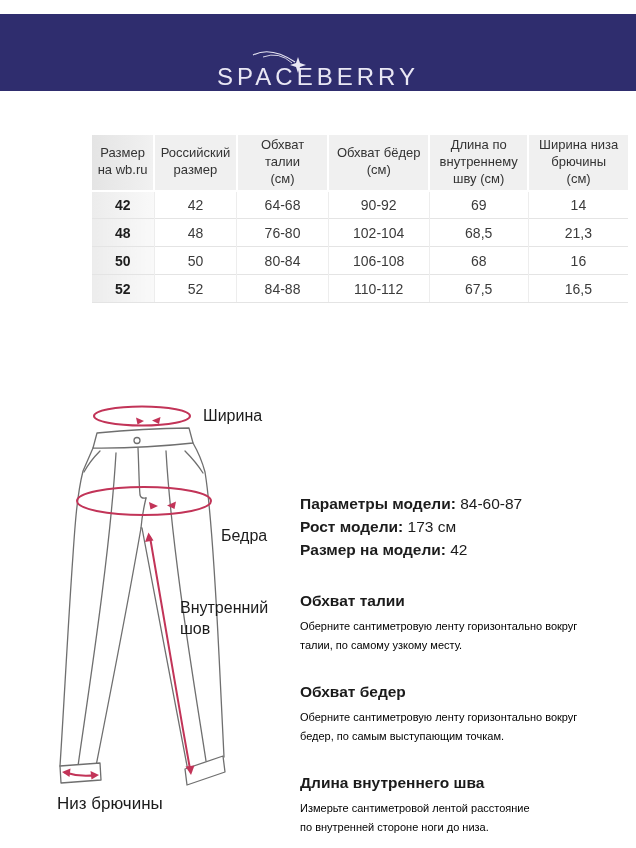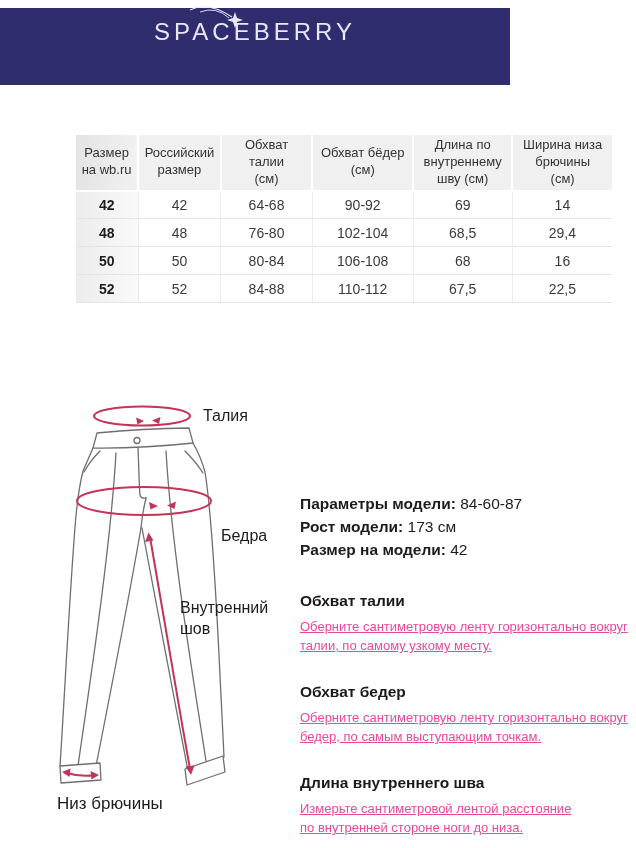--- a/index.html
+++ b/index.html
@@ -12,31 +12,31 @@
   html,body{width:636px;height:848px;}
   body{
     font-family:"Liberation Sans", sans-serif;
     background:#ffffff;
     color:var(--ink);
     position:relative;
     overflow:hidden;
   }
   
   .hdr{
-    position:absolute;left:0;top:8px;width:510px;height:77px;
+    position:absolute;left:0;top:14px;width:636px;height:77px;
     background:var(--navy);
-    display:flex;align-items:flex-start;justify-content:center;
+    display:flex;align-items:flex-end;justify-content:center;
   }
   .logo-wrap{position:relative;margin-top:10px;}
   .logo-text{
     color:#e9e7f4;font-size:24px;font-weight:400;letter-spacing:4px;
   }
   .comet{position:absolute;left:32px;top:-18px;width:64px;height:30px;}
   
-  .tbl-wrap{position:absolute;left:28px;top:135px;width:584px;padding-left:48px;}
+  .tbl-wrap{position:absolute;left:44px;top:135px;width:584px;padding-left:48px;}
   table{width:100%;border-collapse:collapse;table-layout:fixed;}
   col.c1{width:11.6%}col.c2{width:15.4%}col.c3{width:17.1%}
   col.c4{width:18.8%}col.c5{width:18.5%}col.c6{width:18.6%}
   th{
     height:55px;background:#f0f0f0;
     font-size:13px;font-weight:400;color:#333;line-height:1.3;
     text-align:center;vertical-align:middle;
     border-right:2px solid #ffffff;white-space:pre-line;padding:2px 4px;
   }
   th:last-child{border-right:none;}
@@ -64,21 +64,21 @@
   .dlabel.hips{left:221px;top:487px;margin-top:40px;}
   .dlabel.inseam{left:180px;top:597px;width:100px;line-height:21px;}
   .dlabel.hem{left:57px;top:794px;font-size:17px;}
   
   .rcol{position:absolute;left:300px;top:448px;width:330px;}
   .minfo{font-size:15.5px;line-height:23px;color:#1c1c1c;margin-top:44px;}
   .minfo .lbl{font-weight:700;}
   .guide{margin-top:31px;}
   .gsec{margin-bottom:28px;}
   .gsec h3{font-size:15.5px;font-weight:700;color:#1a1a1a;margin-bottom:7px;}
-  .gsec p{font-size:13px;line-height:19px;color:#ec4899;white-space:pre-line;text-decoration:underline;}
+  .gsec p{font-size:11px;line-height:19px;color:#000000;white-space:pre-line;}
 </style>
 </head>
 <body>
 
 <div class="hdr">
   <div class="logo-wrap">
     <svg class="comet" viewBox="0 0 64 30">
       <path d="M4,10 Q22,1 46,17" fill="none" stroke="#e9e7f4" stroke-width="1.1"></path>
       <path d="M14,12 Q30,6 43,18" fill="none" stroke="#e9e7f4" stroke-width="0.9"></path>
       <path d="M49,12 L51,18 L57,20 L51,22 L49,28 L47,22 L41,20 L47,18 Z" fill="#e9e7f4"></path>
@@ -123,37 +123,37 @@
           <td>90-92</td>
           <td>69</td>
           <td>14</td>
         </tr>
         <tr>
           <td>48</td>
           <td>48</td>
           <td>76-80</td>
           <td>102-104</td>
           <td>68,5</td>
-          <td>29,4</td>
+          <td>21,3</td>
         </tr>
         <tr>
           <td>50</td>
           <td>50</td>
           <td>80-84</td>
           <td>106-108</td>
           <td>68</td>
           <td>16</td>
         </tr>
         <tr>
           <td>52</td>
           <td>52</td>
           <td>84-88</td>
           <td>110-112</td>
           <td>67,5</td>
-          <td>22,5</td>
+          <td>16,5</td>
         </tr>
       </tbody>
   </table>
 </div>
 
 <svg class="diagram" viewBox="0 0 270 420">
 
   <path class="lnf" d="M77,38 Q123,33.5 169,33 L173,48 Q123,53.5 73,53 Z"></path>
   <circle class="ln" cx="117" cy="45.5" r="3"></circle>
   <path class="ln" d="M118,53 C119,75 119,90 120,100 Q121,104 126,103"></path>
@@ -176,21 +176,21 @@
   <path class="pkf" d="M138,111 L129,107 L130.5,114.5 Z"></path>
   <path class="pkf" d="M147,110.5 L156,106.5 L154.5,114 Z"></path>
   <path class="pk" d="M130,142 C140,200 155,290 170,374"></path>
   <path class="pkf" d="M128.5,137.5 L125,147 L133.5,145.5 Z"></path>
   <path class="pkf" d="M171,380 L165.5,371.5 L174.5,370.5 Z"></path>
   <path class="pk" d="M45,377.5 Q61,382.5 76,380"></path>
   <path class="pkf" d="M42,377 L50.5,373.5 L49.5,382 Z"></path>
   <path class="pkf" d="M79,380 L70.5,376 L71.5,384.5 Z"></path>
 </svg>
 
-<div class="dlabel waist">Талия</div>
+<div class="dlabel waist">Ширина</div>
 <div class="dlabel hips">Бедра</div>
 <div class="dlabel inseam">Внутренний шов</div>
 <div class="dlabel hem">Низ брючины</div>
 
 <div class="rcol">
   <div class="minfo">
     <div>
       <span class="lbl">Параметры модели:</span>
       <span>84-60-87</span>
     </div>

